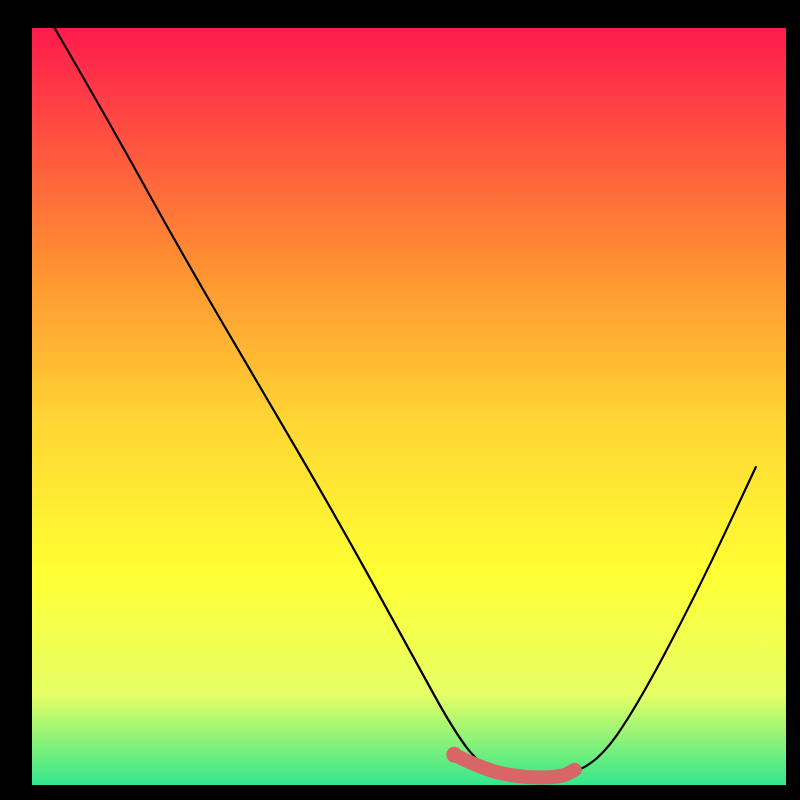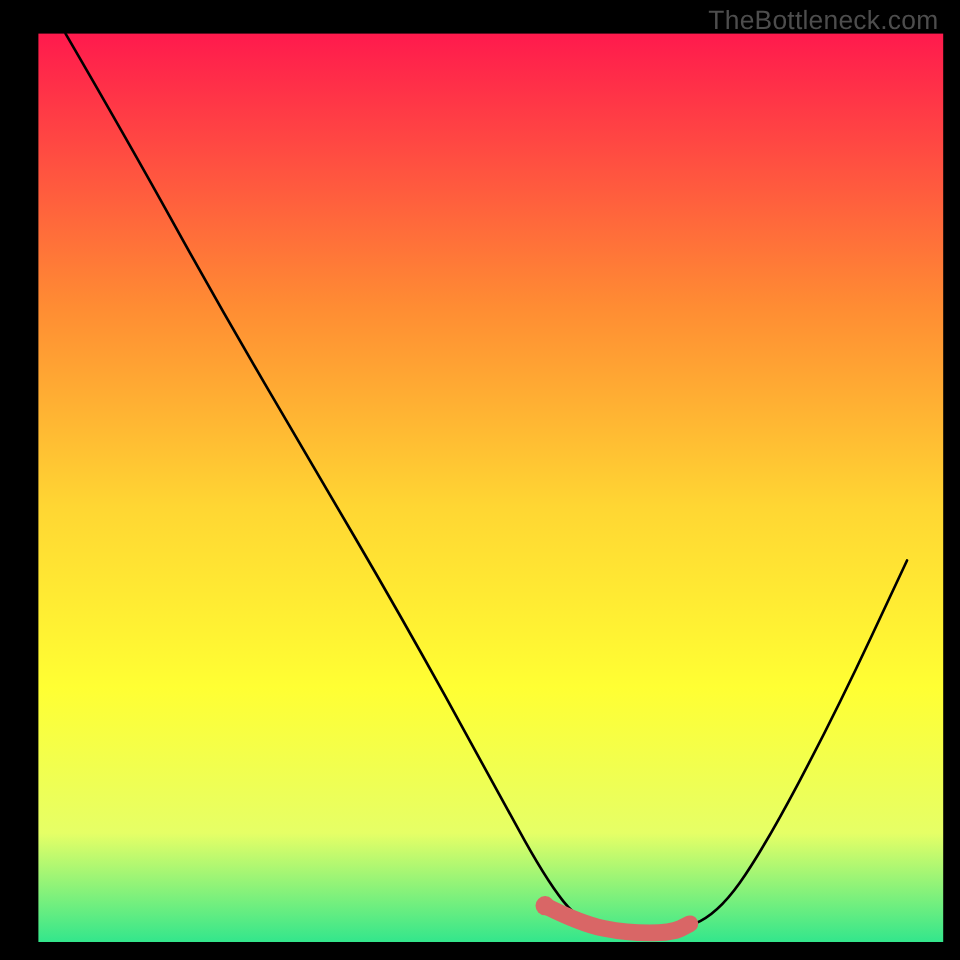--- a/index.html
+++ b/index.html
@@ -30,21 +30,20 @@
   svg {
     position: absolute;
     top: 0;
     left: 0;
   }
 </style>
 </head>
 <body>
 <div class="container">
 
-<div class="watermark" style="color: rgb(77, 77, 77);">TheBottleneck.com</div>
 
 <svg id="chart-svg" width="800" height="800" viewBox="0 0 800 800">
   <defs>
     <linearGradient id="bg-grad" x1="0" y1="0" x2="0" y2="1">
       <stop id="g0" offset="0%" stop-color="#ff1a4d"></stop>
       <stop id="g1" offset="30%" stop-color="#ff8c33"></stop>
       <stop id="g2" offset="52%" stop-color="#ffd633"></stop>
       <stop id="g3" offset="72%" stop-color="#ffff33"></stop>
       <stop id="g4" offset="88%" stop-color="#e6ff66"></stop>
       <stop id="g5" offset="100%" stop-color="#33e68c"></stop>

